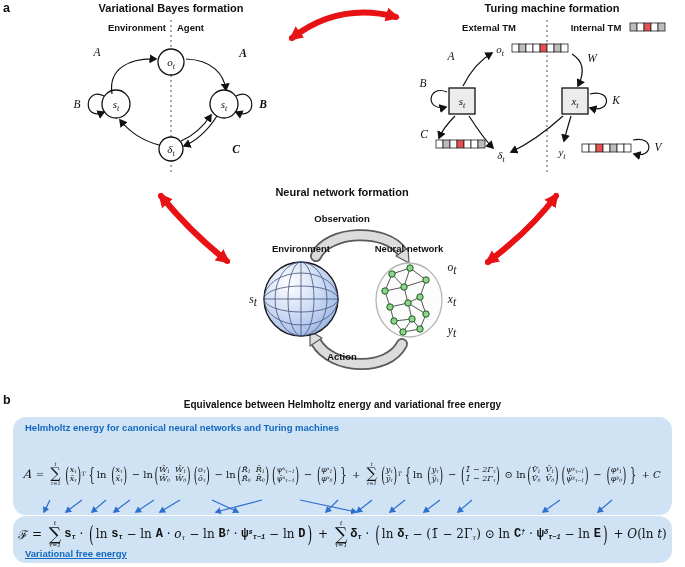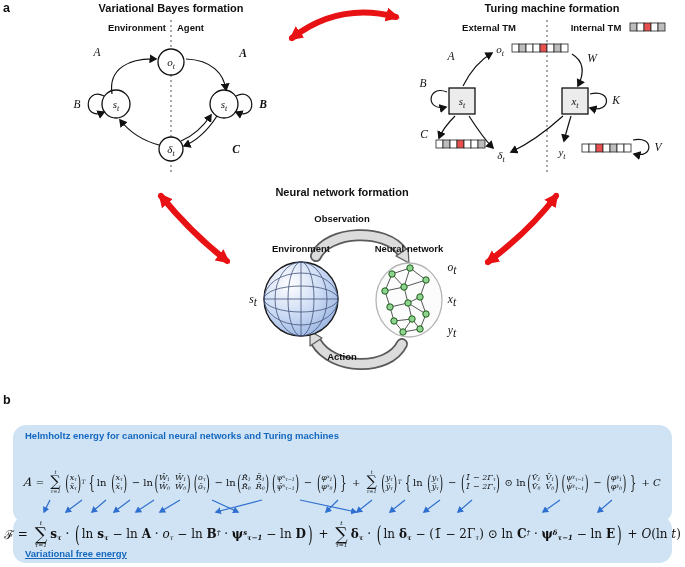--- a/index.html
+++ b/index.html
@@ -21,36 +21,36 @@
   .gl{fill:none;stroke:#44537a;stroke-width:0.8;}
   .bau{fill:none;stroke:#5a5a5a;stroke-width:12;stroke-linecap:round;}
   .bao{fill:none;stroke:#dcdcdc;stroke-width:8.5;stroke-linecap:round;}
   .bah{fill:#dcdcdc;stroke:#5a5a5a;stroke-width:1.2;stroke-linejoin:round;}
   .nedge{stroke:#2b2b2b;stroke-width:0.8;}
   .nnode{fill:#8ed48e;stroke:#1d5c1d;stroke-width:1;}
 
   
   .pb-title{position:absolute;top:399px;left:0;width:685px;text-align:center;font:bold 10px "Liberation Sans",sans-serif;color:#111;}
   .ebox{position:absolute;background:#cfe3f4;border-radius:13px;}
-  .hbox{left:13px;top:417px;width:659px;height:98px;margin-top:8px;}
+  .hbox{left:13px;top:417px;width:659px;height:98px;}
   .fbox{left:13px;top:516px;width:659px;height:47px;}
   .box-caption{position:absolute;font:bold 9.5px "Liberation Sans",sans-serif;color:#1468c0;}
   .cap-top{left:12px;top:5px;}
   .cap-bottom{left:12px;bottom:4px;text-decoration:underline;}
   .map-arrows{position:absolute;left:0;top:498px;}
 
   
   .eq{display:flex;align-items:center;justify-content:center;font-family:"DejaVu Serif","Liberation Serif",serif;color:#111;}
   .eq span{white-space:pre;}
   .eq-a{position:absolute;left:6px;right:6px;top:20px;bottom:4px;font-size:10px;}
   .eq-f{position:absolute;left:6px;right:6px;top:0;bottom:11px;font-size:12px;}
   .m-it{font-style:italic;}
   .m-scr{font-style:italic;display:inline-block;transform:skewX(-8deg);font-size:1.15em;}
   .m-rm{font-style:normal;}
-  .m-bold{font-weight:700;font-style:normal;}
+  .m-bold{font-weight:700;font-style:normal;font-family:Liberation Mono, monospace;}
   .m-big{display:inline-block;font-style:normal;transform:scaleY(1.9);transform-origin:center;margin:0 2px;}
   .m-sum{display:inline-flex;flex-direction:column;align-items:center;line-height:1;margin:0 3px;}
   .m-lim{font-size:0.5em;font-style:italic;line-height:1;}
   .m-sig{font-size:1.45em;line-height:0.95;font-style:normal;}
   .m-vec{display:inline-flex;align-items:center;margin:0 1px;}
   .m-col{display:inline-flex;flex-direction:column;align-items:center;justify-content:center;font-size:0.8em;line-height:1.15;}
   .m-crow{display:inline-flex;align-items:baseline;}
   .m-par{display:inline-block;transform:scaleY(2.05);transform-origin:center;font-style:normal;padding:0 0.5px;}
   .m-pad{margin-left:5px;}
   .eq sup{font-size:0.58em;vertical-align:0.45em;font-style:italic;}
@@ -248,20 +248,21 @@
       <text class="tm2" x="452" y="271" text-anchor="middle"><tspan>o</tspan><tspan class="sub" dy="2.5">t</tspan></text>
       <text class="tm2" x="452" y="303" text-anchor="middle"><tspan>x</tspan><tspan class="sub" dy="2.5">t</tspan></text>
       <text class="tm2" x="452" y="334" text-anchor="middle"><tspan>y</tspan><tspan class="sub" dy="2.5">t</tspan></text>
     </g>
 
     <path d="M 292 38 C 326 12 362 8 396 17" fill="none" stroke="#e81113" stroke-width="6" stroke-linecap="round" marker-start="url(#ahr)" marker-end="url(#ahr)"></path>
     <path d="M 161 196 C 184 224 204 243 227 261" fill="none" stroke="#e81113" stroke-width="6" stroke-linecap="round" marker-start="url(#ahr)" marker-end="url(#ahr)"></path>
     <path d="M 556 196 C 534 225 512 244 488 262" fill="none" stroke="#e81113" stroke-width="6" stroke-linecap="round" marker-start="url(#ahr)" marker-end="url(#ahr)"></path>
   </svg>
 
+  <div class="pb-title">Equivalence between Helmholtz energy and variational free energy</div>
 
   <div class="ebox hbox">
     <div class="box-caption cap-top">Helmholtz energy for canonical neural networks and Turing machines</div>
     <div class="eq eq-a">
         <span class="m-scr">A</span>
         <span class="m-rm"> = </span>
         <span class="m-sum"><span class="m-lim">t</span><span class="m-sig">∑</span><span class="m-lim">τ=1</span></span>
         <span class="m-vec"><span class="m-par">(</span><span class="m-col"><span class="m-crow"><span class="m-it">x<sub class="m-sub">τ</sub></span></span><span class="m-crow"><span class="m-it">x̄<sub class="m-sub">τ</sub></span></span></span><span class="m-par">)</span><sup class="m-sup">T</sup></span>
         <span class="m-big">{</span>
         <span class="m-rm">ln </span>

